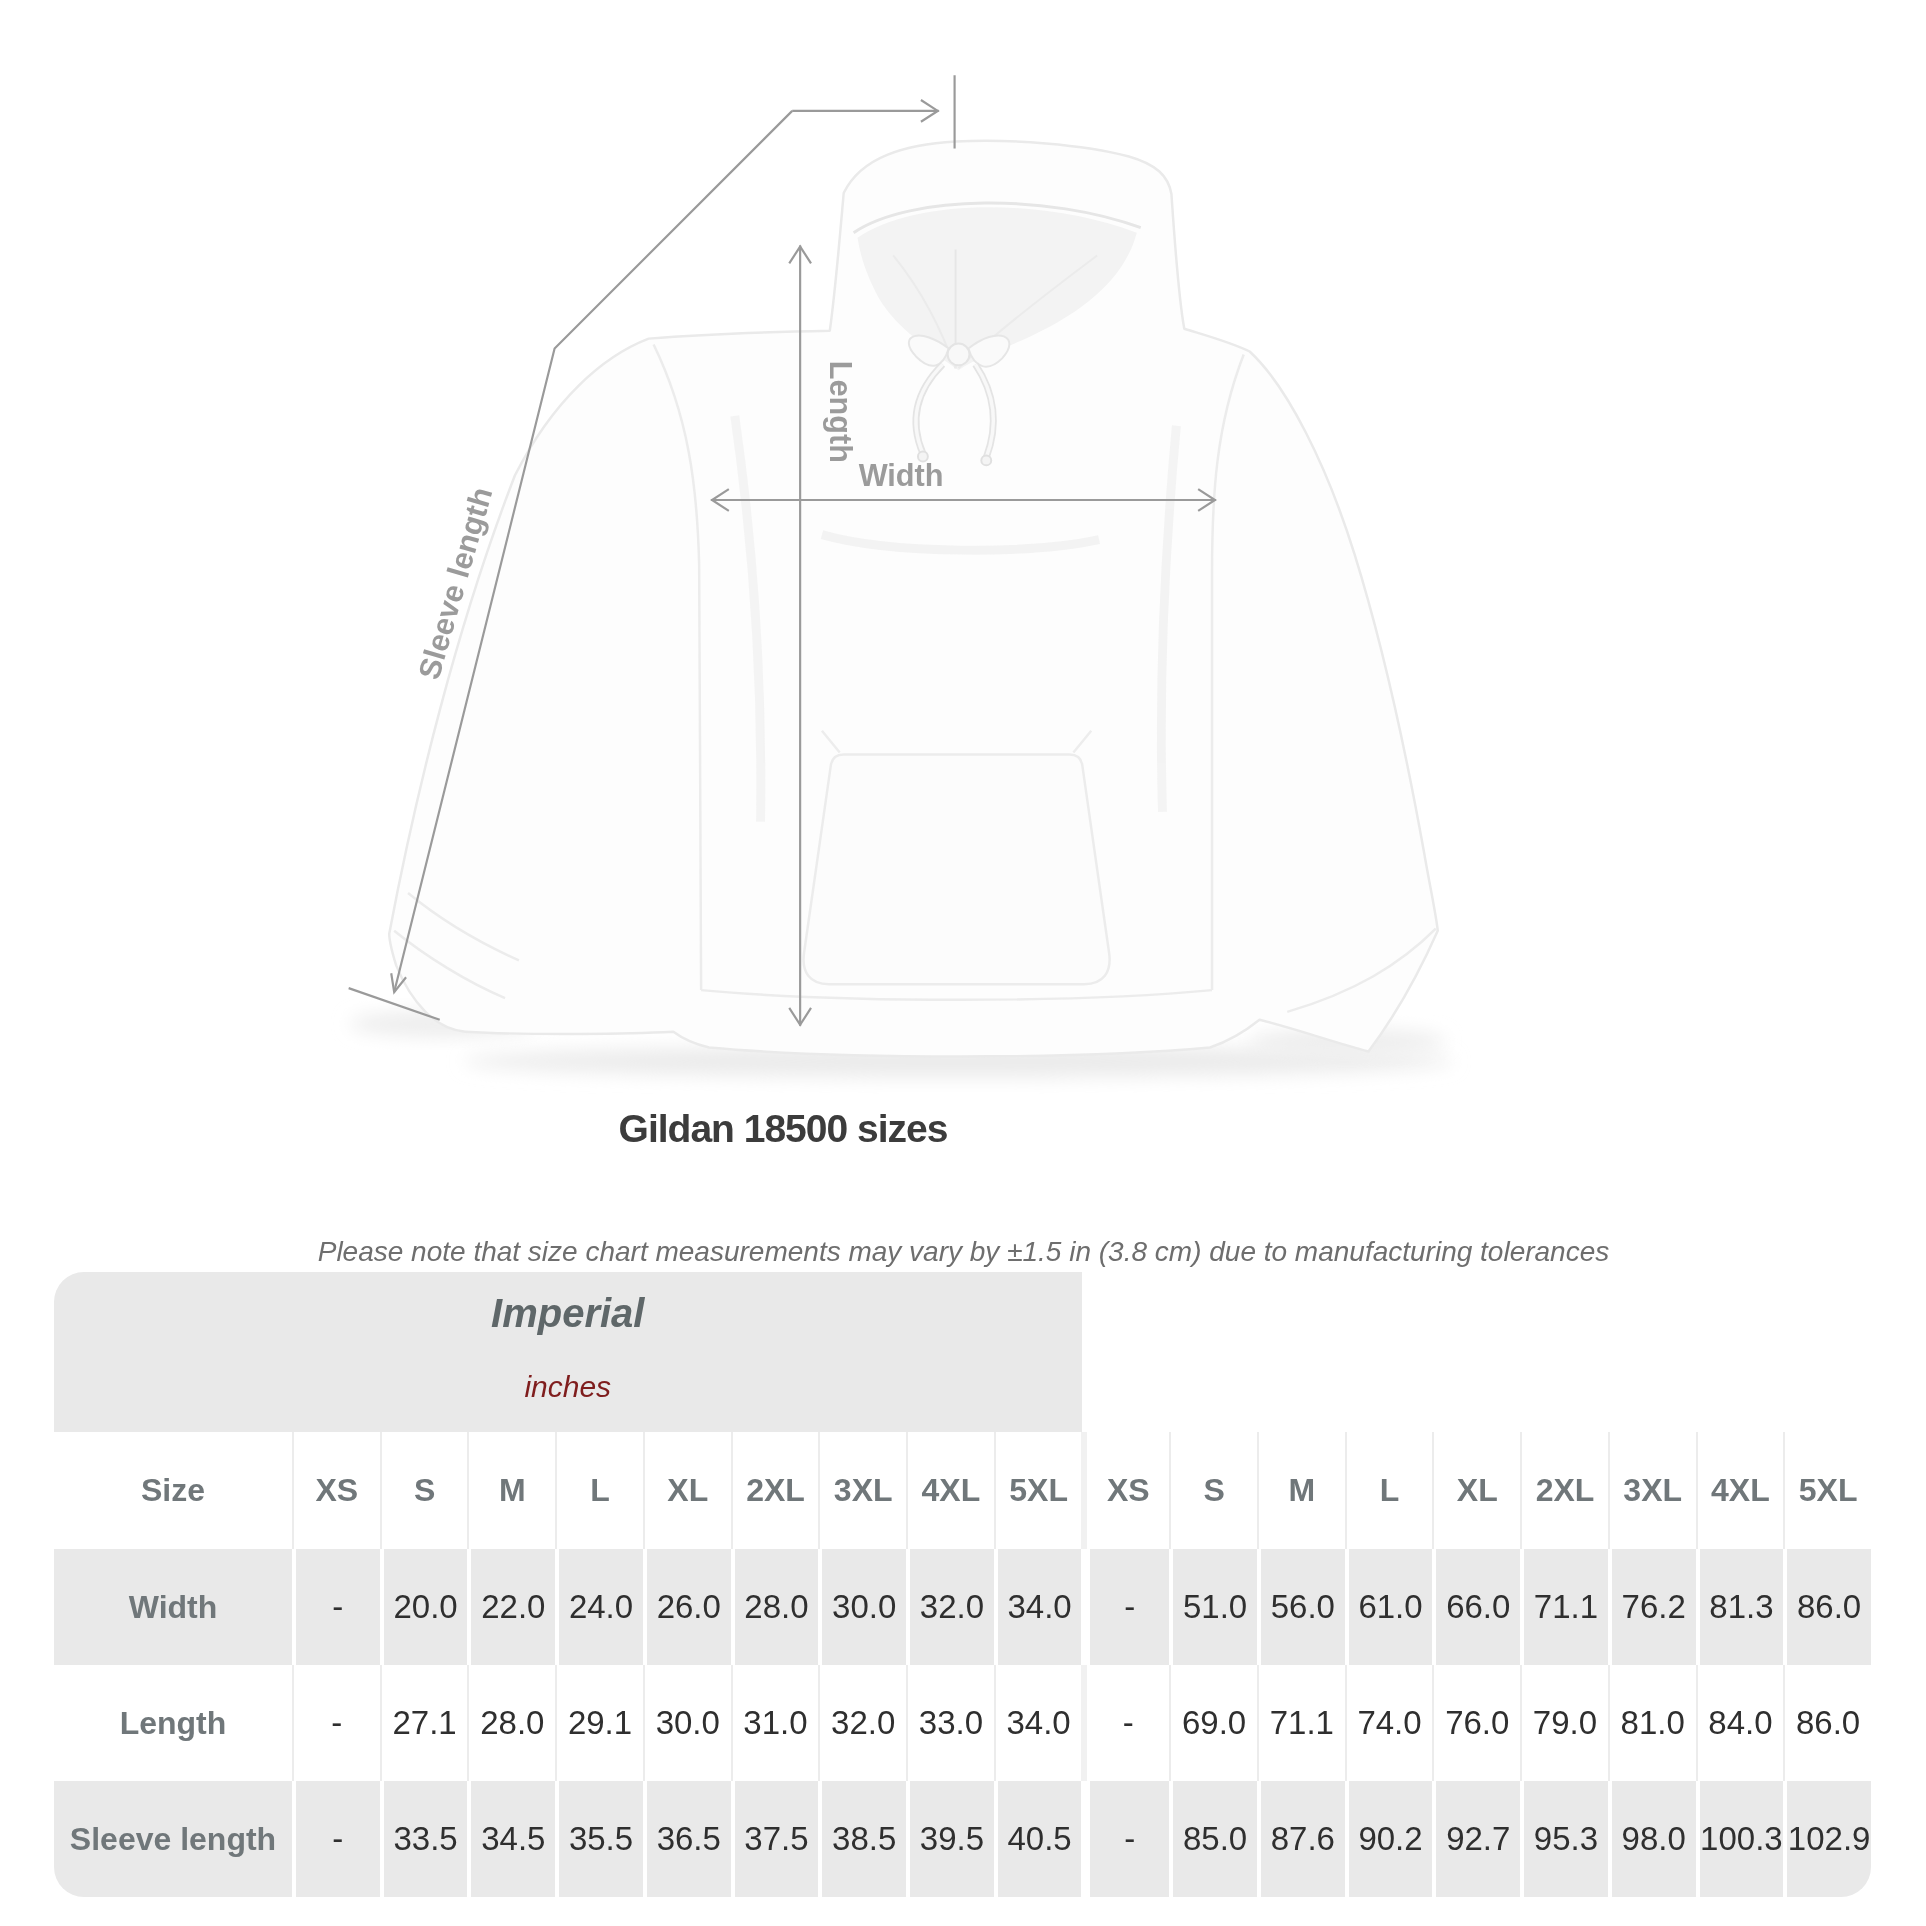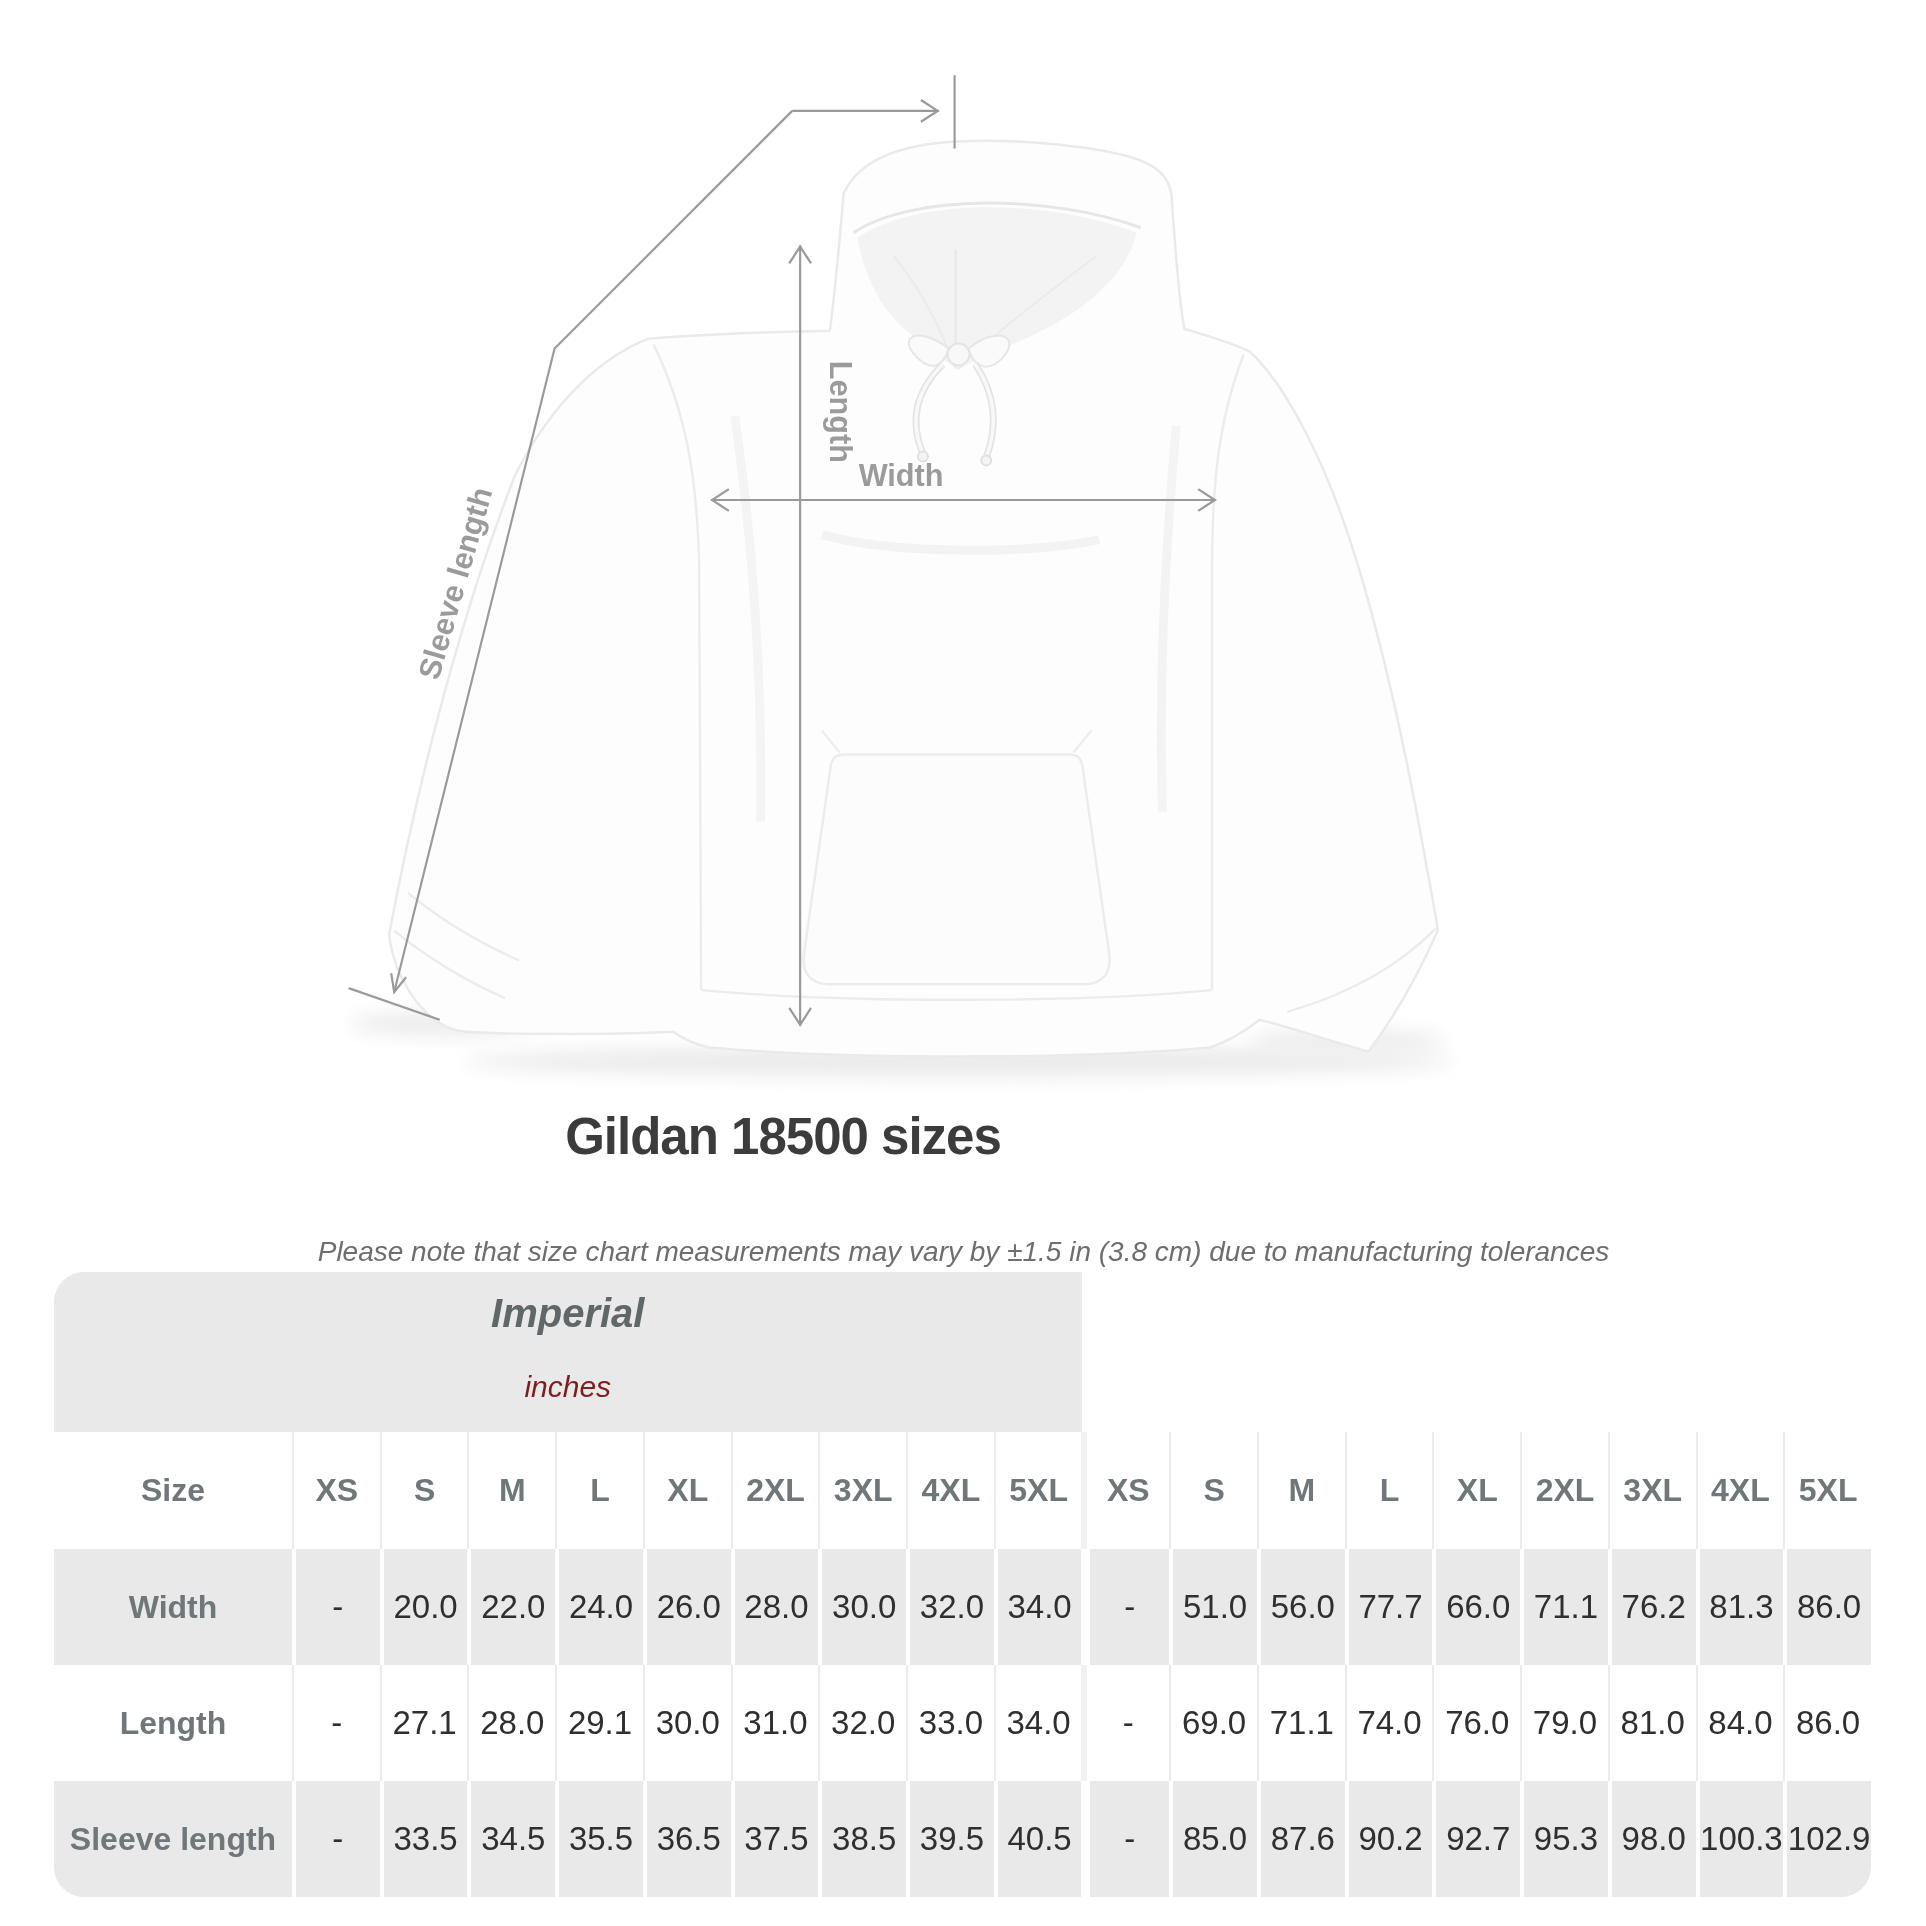--- a/index.html
+++ b/index.html
@@ -5,21 +5,21 @@
   html,body{margin:0;padding:0;background:#ffffff;}
   body{width:1927px;height:1927px;overflow:hidden;
        font-family:"Liberation Sans","DejaVu Sans",sans-serif;}
   .stage{position:relative;width:1927px;height:1927px;background:#fff;}
 
   
   .diagram-svg{position:absolute;left:0;top:0;}
 
   
   .title{position:absolute;left:0;top:1107px;width:1566px;text-align:center;
-         font-size:51px;font-weight:bold;letter-spacing:-1px;color:#3c3c3c;}
+         font-size:39px;font-weight:bold;letter-spacing:-1px;color:#3c3c3c;}
   .subtitle{position:absolute;left:0;top:1236px;width:1927px;text-align:center;
          font-style:italic;font-size:28px;color:#6e6e6e;}
 
   
   .sizetable{position:absolute;left:54px;top:1272px;width:1817px;height:625px;
              border-radius:30px;overflow:hidden;background:#fff;}
   .trow{display:grid;grid-template-columns:238px repeat(18,1fr);}
   .trow-units{height:160px;}
   .trow-sizes{height:117px;}
   .trow-data{height:116px;}
@@ -203,21 +203,21 @@
       <div class="c num">22.0</div>
       <div class="c num">24.0</div>
       <div class="c num">26.0</div>
       <div class="c num">28.0</div>
       <div class="c num">30.0</div>
       <div class="c num">32.0</div>
       <div class="c num">34.0</div>
       <div class="c num grp">-</div>
       <div class="c num">51.0</div>
       <div class="c num">56.0</div>
-      <div class="c num">77.7</div>
+      <div class="c num">61.0</div>
       <div class="c num">66.0</div>
       <div class="c num">71.1</div>
       <div class="c num">76.2</div>
       <div class="c num">81.3</div>
       <div class="c num">86.0</div>
     </div>
 
     <div class="trow trow-data rw">
       <div class="c hdr">Length</div>
       <div class="c num">-</div>

